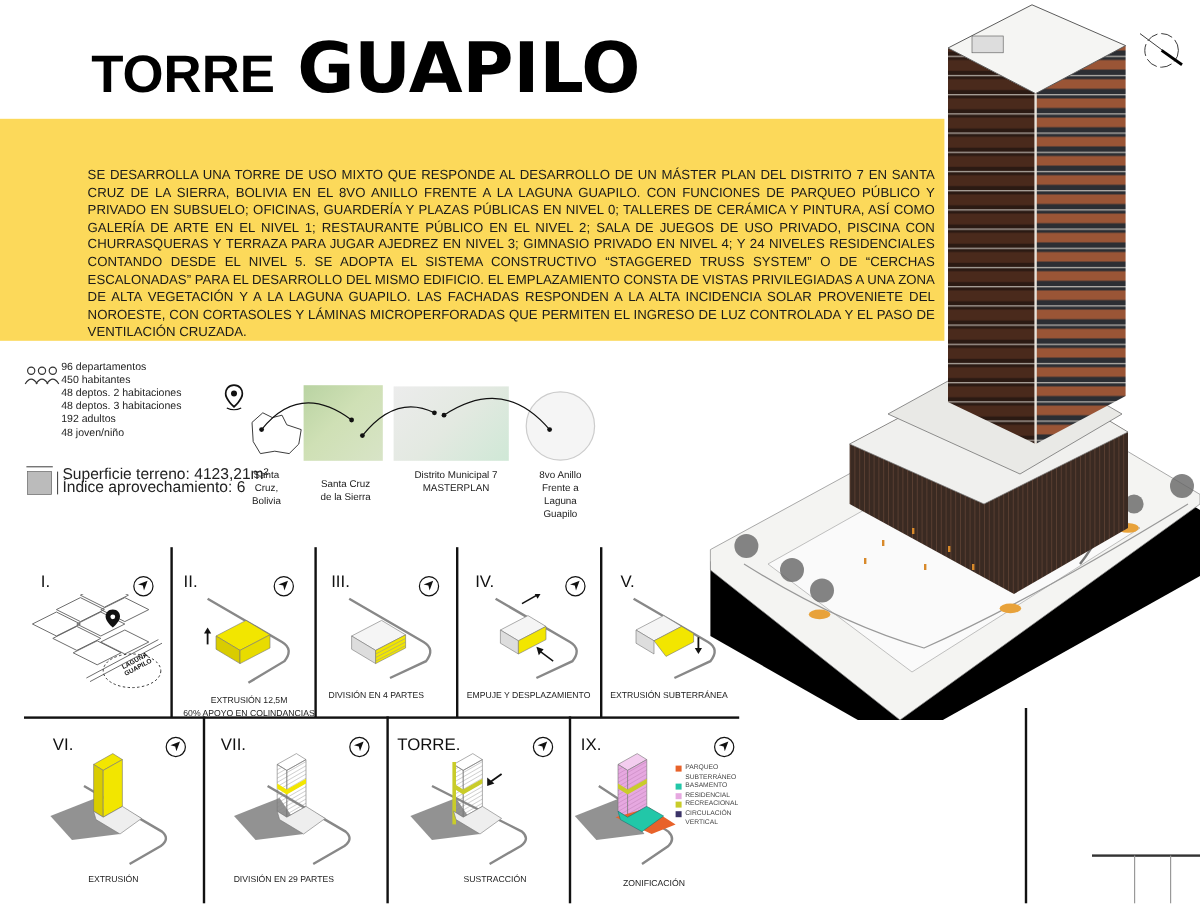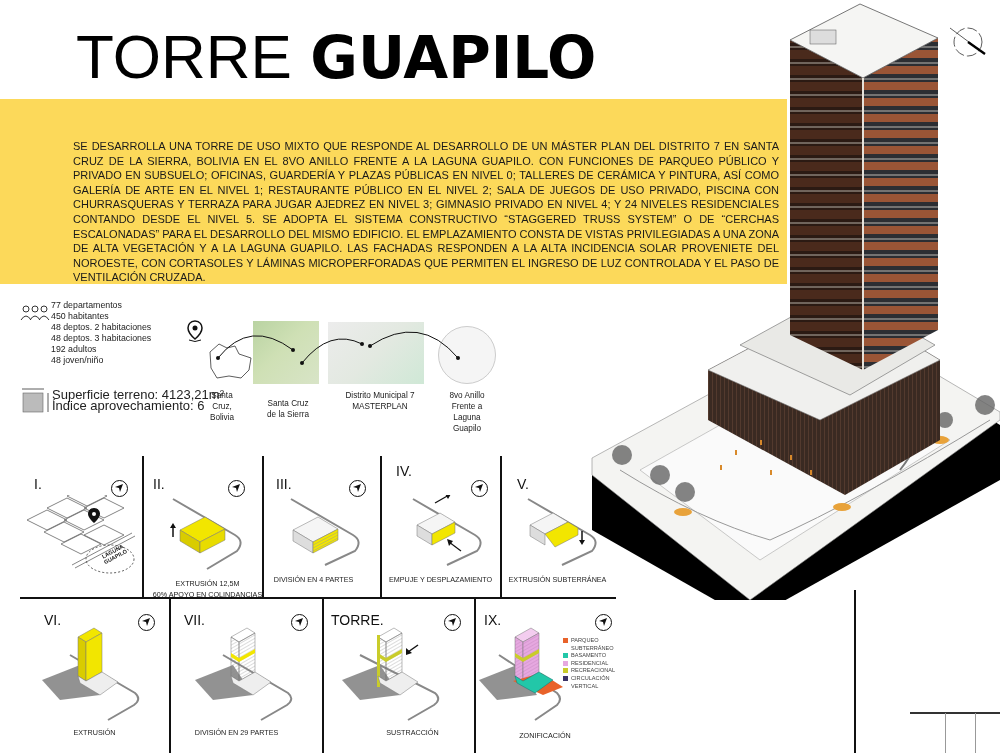--- a/index.html
+++ b/index.html
@@ -4,21 +4,21 @@
 <style>
   * { box-sizing: border-box; margin: 0; padding: 0; }
   html, body { width: 1000px; height: 753px; overflow: hidden; background: #ffffff; }
   body { position: relative; font-family: "DejaVu Sans", "Liberation Sans", sans-serif; color: #111; }
 
   .title {
     position: absolute; left: 76px; top: 22px;
     font-size: 58px; line-height: 70px; letter-spacing: 0px; color: #000;
     font-family: "DejaVu Sans", sans-serif; white-space: nowrap;
   }
-  .title .light { font-weight: 400; font-family: "Liberation Sans", sans-serif; font-size: 62px; }
+  .title .light { font-weight: 700; font-family: "Liberation Sans", sans-serif; font-size: 44px; }
   .title .bold { font-weight: 700; font-family: "DejaVu Sans", sans-serif; }
 
   .band {
     position: absolute; left: 0; top: 99px; width: 787px; height: 185px;
     background: #fcd95a;
   }
   .band-text {
     position: absolute; left: 73px; top: 139px; width: 706px;
     font-size: 11px; line-height: 14.6px; text-align: justify;
     font-family: Liberation Sans, sans-serif; color: #1a1a1a;
@@ -143,21 +143,21 @@
     <g fill="none" stroke="#333" stroke-width="1">
       <circle cx="6" cy="5" r="3"></circle>
         <path d="M1 16 Q6 8 11 16"></path>
       <circle cx="15" cy="5" r="3"></circle>
         <path d="M10 16 Q15 8 20 16"></path>
       <circle cx="24" cy="5" r="3"></circle>
         <path d="M19 16 Q24 8 29 16"></path>
     </g>
   </svg>
   <div class="stats-list">
-    <div>77 departamentos</div>
+    <div>96 departamentos</div>
     <div>450 habitantes</div>
     <div>48 deptos. 2 habitaciones</div>
     <div>48 deptos. 3 habitaciones</div>
     <div>192 adultos</div>
     <div>48 joven/niño</div>
   </div>
 </div>
 
 <div class="site">
   <svg class="site-icon" width="32" height="28" viewBox="0 0 32 28">
@@ -279,21 +279,21 @@
     <polygon points="10,35 30,47 30,58 10,46" fill="#ddd" stroke="#777" stroke-width="0.5"></polygon>
     <polygon points="30,47 55,34 55,45 30,58" fill="#f2e600" stroke="#777" stroke-width="0.5"></polygon>
     <line x1="30" y1="50" x2="55" y2="37" stroke="#999" stroke-width="0.5"></line>
     <line x1="30" y1="53" x2="55" y2="40" stroke="#999" stroke-width="0.5"></line>
     <line x1="30" y1="56" x2="55" y2="43" stroke="#999" stroke-width="0.5"></line>
   </svg>
   <div class="cell-cap" style="left:263px;top:574px;width:101px">División en 4 partes</div>
 </div>
 
 <div class="cell">
-  <div class="cell-num" style="left:396px;top:463px">IV.</div>
+  <div class="cell-num" style="left:396px;top:476px">IV.</div>
   <div class="compass" style="left:471px;top:480px">
       <svg width="10" height="10" viewBox="0 0 10 10">
         <path d="M9 1 L1 4 L5 5 L6 9 Z" fill="#111"></path>
       </svg>
     </div>
   <svg style="position:absolute;left:405px;top:495px" width="95" height="75">
     <path d="M8 4 L70 40 Q80 46 72 56 L42 70" fill="none" stroke="#888" stroke-width="2"></path>
     <polygon points="12,30 35,18 50,27 27,39" fill="#f5f5f5" stroke="#777" stroke-width="0.5"></polygon>
     <polygon points="12,30 27,39 27,50 12,41" fill="#ddd" stroke="#777" stroke-width="0.5"></polygon>
     <polygon points="27,39 50,27 50,38 27,50" fill="#f2e600" stroke="#777" stroke-width="0.5"></polygon>

